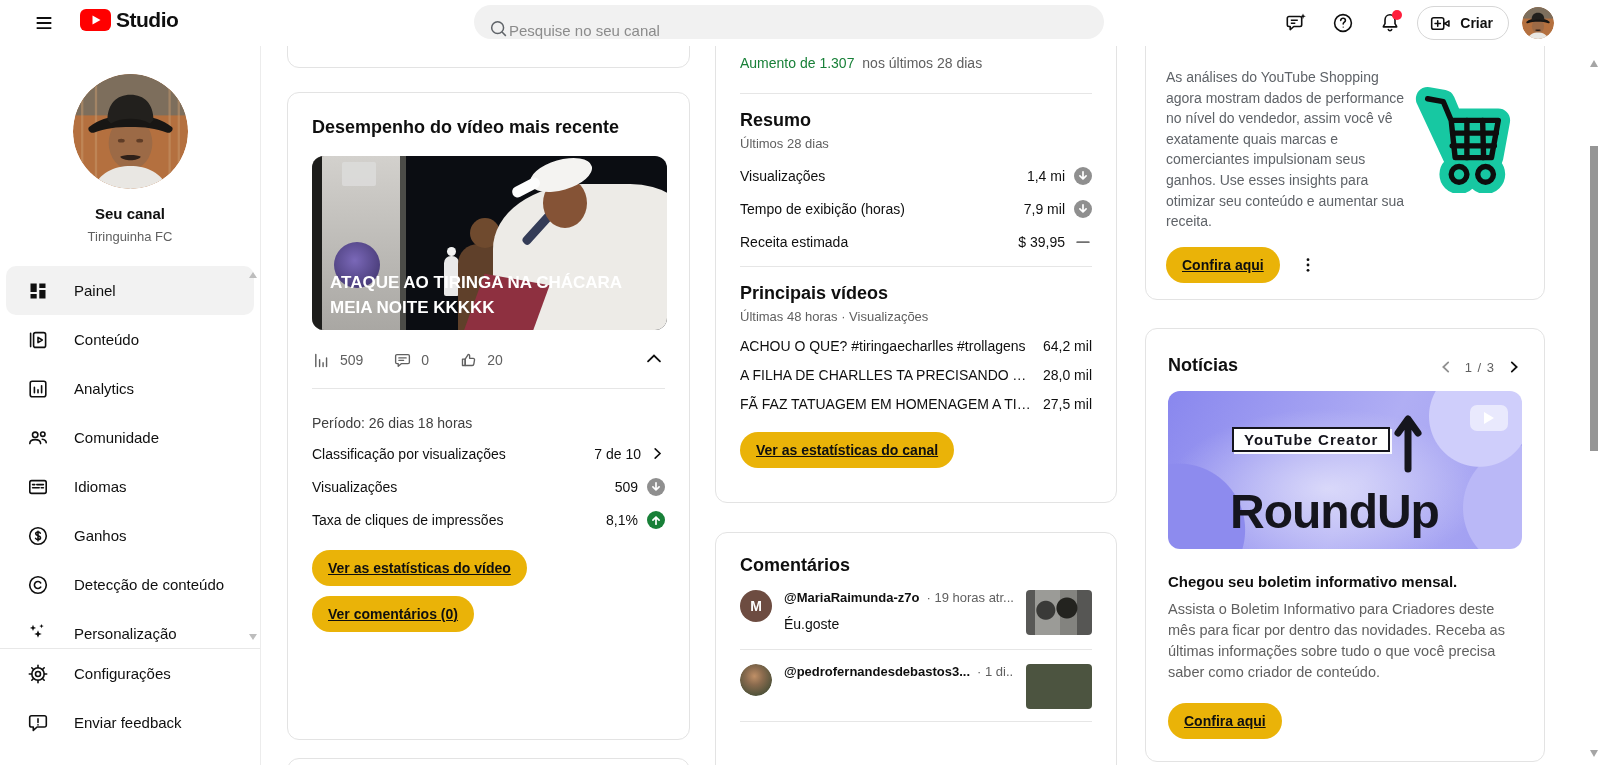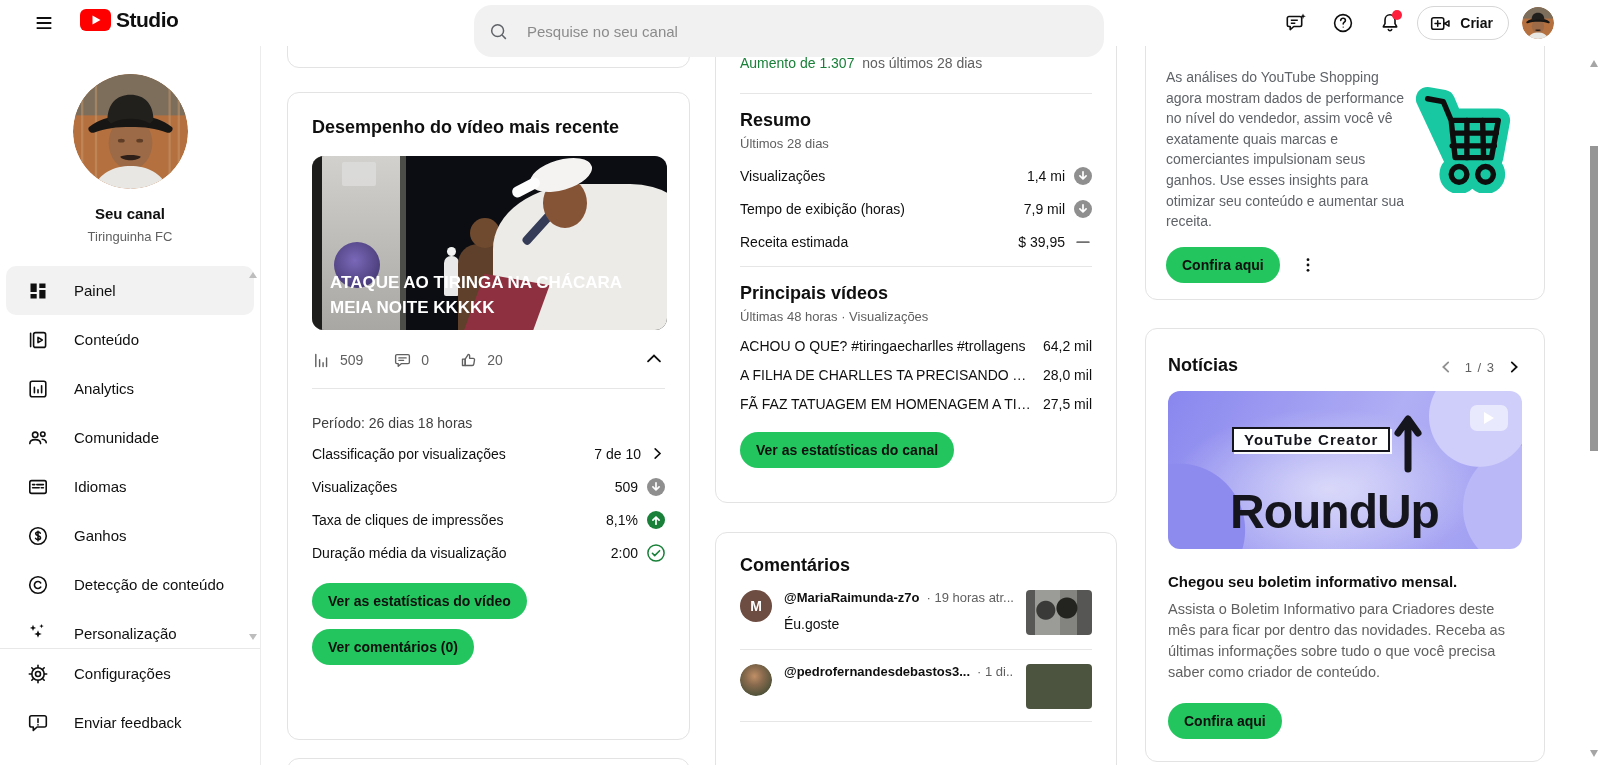--- a/index.html
+++ b/index.html
@@ -6,21 +6,21 @@
   html,body { width:1600px; height:765px; overflow:hidden; background:#fff;
     font-family:"Liberation Sans","DejaVu Sans",sans-serif; color:#0f0f0f; }
   svg { display:block; }
   button { font-family:inherit; background:none; border:none; cursor:pointer; color:#0f0f0f; }
 
   
   .topbar { position:absolute; left:4px; top:0; width:1600px; height:46px; background:#fff; z-index:20; }
   .hamburger { position:absolute; left:20px; top:3px; width:40px; height:40px; display:flex; align-items:center; justify-content:center; }
   .logo { position:absolute; left:76px; top:8px; display:flex; align-items:center; gap:5px; cursor:pointer; }
   .brand { font-size:21px; font-weight:bold; letter-spacing:-0.5px; }
-  .search { position:absolute; left:470px; top:5px; width:630px; height:52px; background:#f1f1f1; border-radius:18px; display:flex; align-items:center; gap:18px; padding:0 12px 0 14px; }
+  .search { position:absolute; left:470px; top:5px; width:630px; height:34px; background:#f1f1f1; border-radius:18px; display:flex; align-items:flex-end; gap:0; padding:0 12px 0 14px; }
   .search input { flex:1; border:none; outline:none; background:transparent; font-size:15px; color:#0f0f0f; font-family:inherit; }
   .search input::placeholder { color:#8b8b8b; }
   .topbar-right { position:absolute; right:50px; top:0; height:46px; display:flex; align-items:center; gap:7px; }
   .icon-btn { width:40px; height:40px; display:flex; align-items:center; justify-content:center; position:relative; }
   .noti-dot { position:absolute; top:7px; right:8px; width:10px; height:10px; border-radius:50%; background:#ff1f3d; }
   .create-btn { height:34px; border:1px solid #d6d6d6; border-radius:17px; background:#fff; display:flex; align-items:center; gap:8px; padding:0 15px 0 11px; font-size:14px; font-weight:bold; }
   .avatar32 { width:32px; height:32px; border-radius:50%; overflow:hidden; margin-left:6px; cursor:pointer; }
 
   
   .sidebar { position:absolute; left:0; top:46px; width:261px; height:719px; background:#fff; border-right:1px solid #ececec; }
@@ -45,21 +45,21 @@
   #c1-partial-bottom { left:26px; top:712px; width:403px; height:60px; }
   #c2-summary { left:454px; top:-60px; width:402px; height:517px; padding:0 24px; }
   #c2-comments { left:454px; top:486px; width:402px; height:420px; padding:0 24px; }
   #c3-shopping { left:884px; top:-36px; width:400px; height:290px; padding:0 20px; }
   #c3-news { left:884px; top:282px; width:400px; height:434px; padding:0 22px; }
 
   .card-title { font-size:18px; font-weight:bold; }
   .divider { border-top:1px solid #e6e6e6; }
   .gray { color:#606060; }
   .green { color:#188038; }
-  .pill-btn { display:inline-flex; align-items:center; height:36px; padding:0 16px; background:#22c55e; border-radius:18px; font-size:14px; font-weight:bold; color:#0f0f0f; }
+  .pill-btn { display:inline-flex; align-items:center; height:36px; padding:0 16px; background:#eab308; border-radius:18px; font-size:14px; font-weight:bold; color:#0f0f0f;text-decoration:underline; }
 
   
   #c1-main .card-title { padding-top:24px; }
   .thumb { position:relative; margin-top:18px; width:355px; height:174px; border-radius:12px; overflow:hidden; background:#0b0d12; }
   .th-wall { position:absolute; left:0; top:0; width:92px; height:100%; background:linear-gradient(180deg,#d3d1cd,#a9a7a3); }
   .th-edge { position:absolute; left:0; top:0; width:10px; height:100%; background:#1d1d1b; }
   .th-frame { position:absolute; left:88px; top:0; width:6px; height:100%; background:#4c4c48; }
   .th-paper { position:absolute; left:30px; top:6px; width:34px; height:24px; background:#dcdcda; opacity:.85; border-radius:2px; }
   .th-poster { position:absolute; left:22px; top:86px; width:46px; height:46px; border-radius:50%; background:radial-gradient(circle at 45% 40%, #7a68b8, #392e64); }
   .th-clown { position:absolute; left:132px; top:100px; width:15px; height:40px; background:#e9e9e9; border-radius:7px 7px 2px 2px; }
@@ -426,30 +426,20 @@
       <div class="metric-row">
         <span>Taxa de cliques de impressões</span>
         <span class="m-value">
           <span>8,1%</span>
           <svg width="18" height="18" viewBox="0 0 18 18">
               <circle cx="9" cy="9" r="9" fill="#188038"></circle>
               <path d="M9 13.2v-7 M5.9 9.1L9 6l3.1 3.1" stroke="#fff" stroke-width="1.7" fill="none" stroke-linecap="round" stroke-linejoin="round"></path>
             </svg>
         </span>
       </div>
-      <div class="metric-row">
-        <span>Duração média da visualização</span>
-        <span class="m-value">
-          <span>2:00</span>
-          <svg width="18" height="18" viewBox="0 0 18 18">
-              <circle cx="9" cy="9" r="8.1" fill="#fff" stroke="#188038" stroke-width="1.5"></circle>
-              <path d="M5.4 9.3l2.3 2.3 4.9-4.9" stroke="#188038" stroke-width="1.6" fill="none" stroke-linecap="round" stroke-linejoin="round"></path>
-            </svg>
-        </span>
-      </div>
     </div>
 
     <div class="btn-stack">
       <button class="pill-btn">Ver as estatísticas do vídeo</button>
       <button class="pill-btn">Ver comentários (0)</button>
     </div>
   </section>
 
   <div class="card" id="c1-partial-bottom"></div>
 

